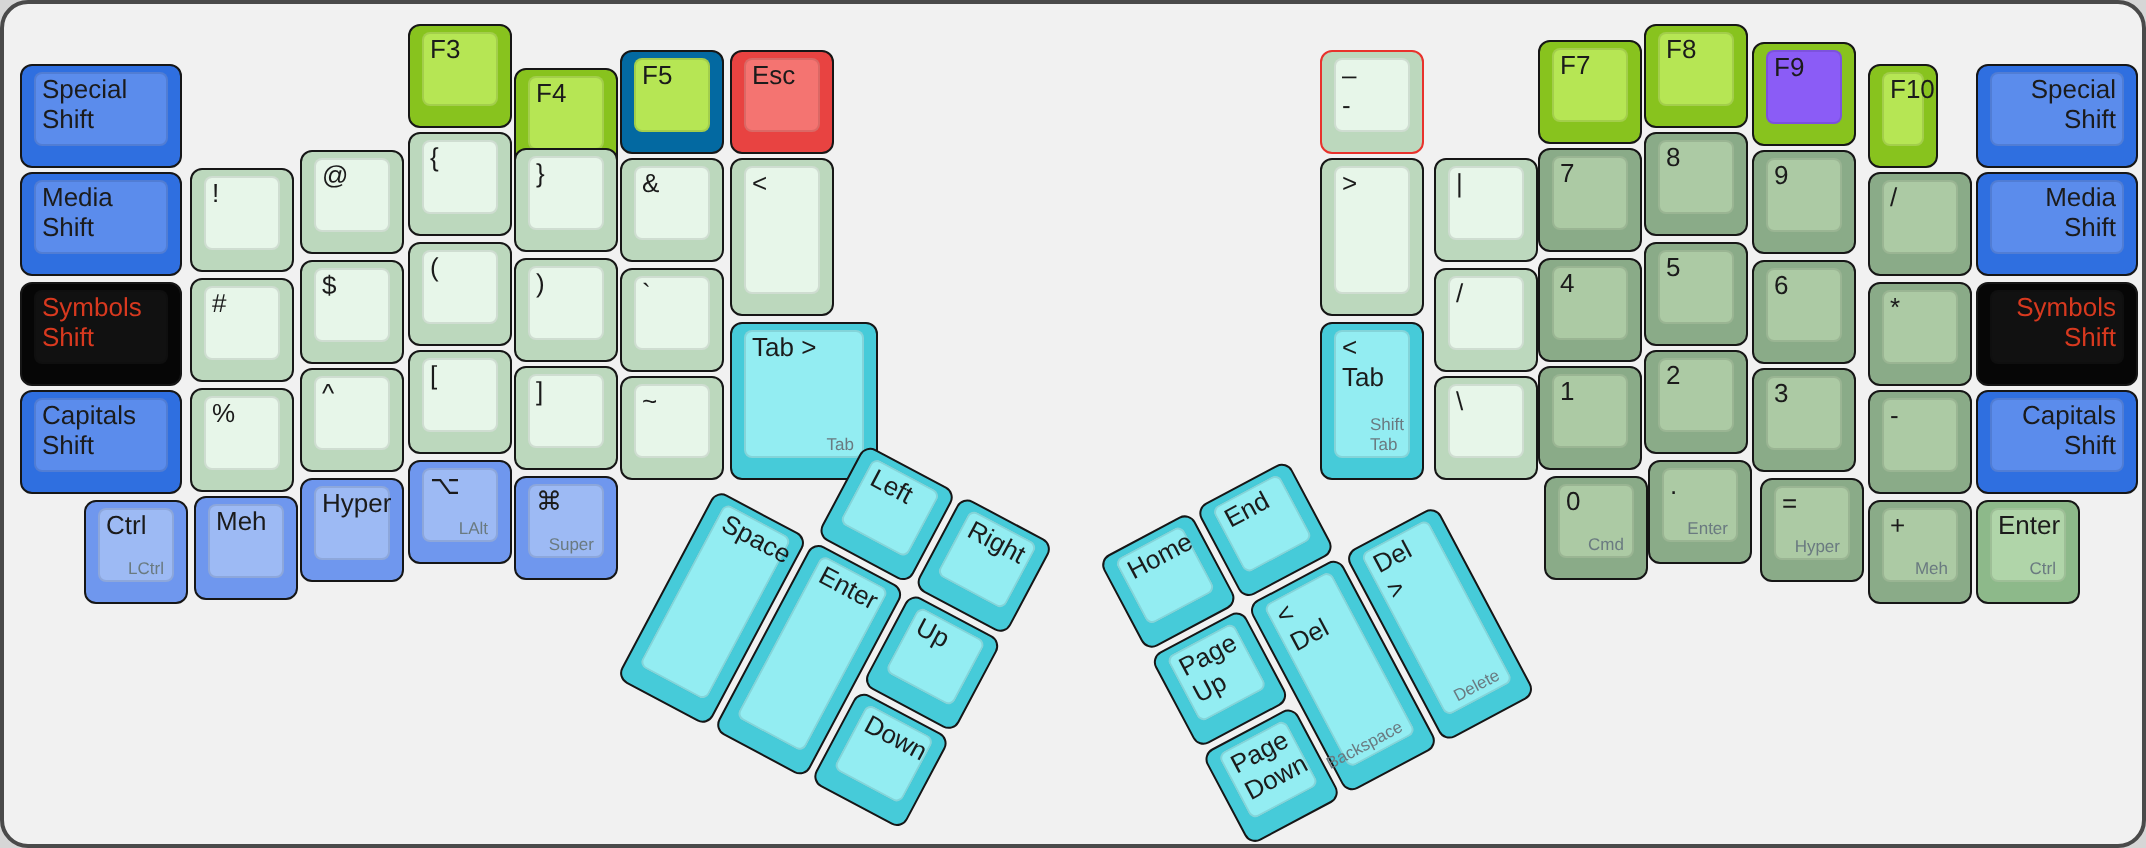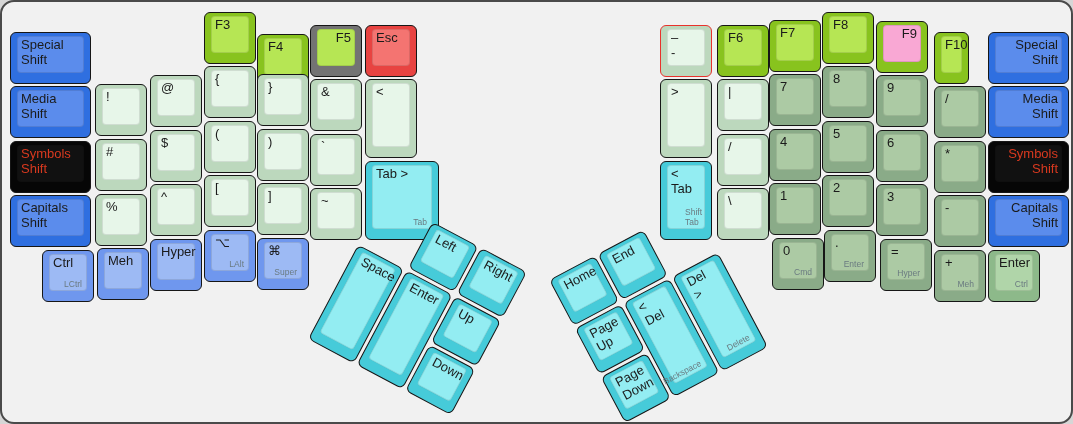--- a/index.html
+++ b/index.html
@@ -133,21 +133,21 @@
     <div class="key" style="left: 255px; top: 127px; width: 52px; height: 52px; background: rgb(188, 216, 189);">
       <div class="keytop" style="background: rgb(231, 246, 233);">
         <div class="klabel">)</div>
       </div>
     </div>
     <div class="key" style="left: 255px; top: 181px; width: 52px; height: 52px; background: rgb(188, 216, 189);">
       <div class="keytop" style="background: rgb(231, 246, 233);">
         <div class="klabel">]</div>
       </div>
     </div>
-    <div class="key" style="left: 308px; top: 23px; width: 52px; height: 52px; background: #737373; text-align: right;">
+    <div class="key" style="left: 308px; top: 23px; width: 52px; height: 52px; background: #0369a1;">
       <div class="keytop" style="background: rgb(182, 230, 84);">
         <div class="klabel">F5</div>
       </div>
     </div>
     <div class="key" style="left: 308px; top: 77px; width: 52px; height: 52px; background: rgb(188, 216, 189);">
       <div class="keytop" style="background: rgb(231, 246, 233);">
         <div class="klabel">&amp;</div>
       </div>
     </div>
     <div class="key" style="left: 308px; top: 132px; width: 52px; height: 52px; background: rgb(188, 216, 189);">
@@ -214,25 +214,20 @@
       <div class="keytop" style="background: rgb(231, 246, 233);">
         <div class="klabel">&gt;</div>
       </div>
     </div>
     <div class="key" style="left: 658px; top: 159px; width: 52px; height: 79px; background: rgb(70, 203, 217);">
       <div class="keytop" style="background: rgb(147, 237, 242); padding-left: 21px;">
         <div class="klabel">&lt; Tab</div>
         <div class="ksub subleft">Shift Tab</div>
       </div>
     </div>
-    <div class="key" style="left: 715px; top: 23px; width: 52px; height: 52px; background: rgb(136, 195, 30);">
-      <div class="keytop" style="background: rgb(182, 230, 84);">
-        <div class="klabel">F6</div>
-      </div>
-    </div>
     <div class="key" style="left: 715px; top: 77px; width: 52px; height: 52px; background: rgb(188, 216, 189);">
       <div class="keytop" style="background: rgb(231, 246, 233);">
         <div class="klabel">|</div>
       </div>
     </div>
     <div class="key" style="left: 715px; top: 132px; width: 52px; height: 52px; background: rgb(188, 216, 189);">
       <div class="keytop" style="background: rgb(231, 246, 233);">
         <div class="klabel">/</div>
       </div>
     </div>
@@ -275,21 +270,21 @@
       <div class="keytop" style="background: rgb(172, 202, 164);">
         <div class="klabel">5</div>
       </div>
     </div>
     <div class="key" style="left: 820px; top: 173px; width: 52px; height: 52px; background: rgb(138, 171, 136);">
       <div class="keytop" style="background: rgb(172, 202, 164);">
         <div class="klabel">2</div>
       </div>
     </div>
     <div class="key" style="left: 874px; top: 19px; width: 52px; height: 52px; background: rgb(136, 195, 30);">
-      <div class="keytop" style="background: #f9a8d4; text-align: right;">
+      <div class="keytop" style="background: #8b5cf6;">
         <div class="klabel">F9</div>
       </div>
     </div>
     <div class="key" style="left: 874px; top: 73px; width: 52px; height: 52px; background: rgb(138, 171, 136);">
       <div class="keytop" style="background: rgb(172, 202, 164);">
         <div class="klabel">9</div>
       </div>
     </div>
     <div class="key" style="left: 874px; top: 128px; width: 52px; height: 52px; background: rgb(138, 171, 136);">
       <div class="keytop" style="background: rgb(172, 202, 164);">

